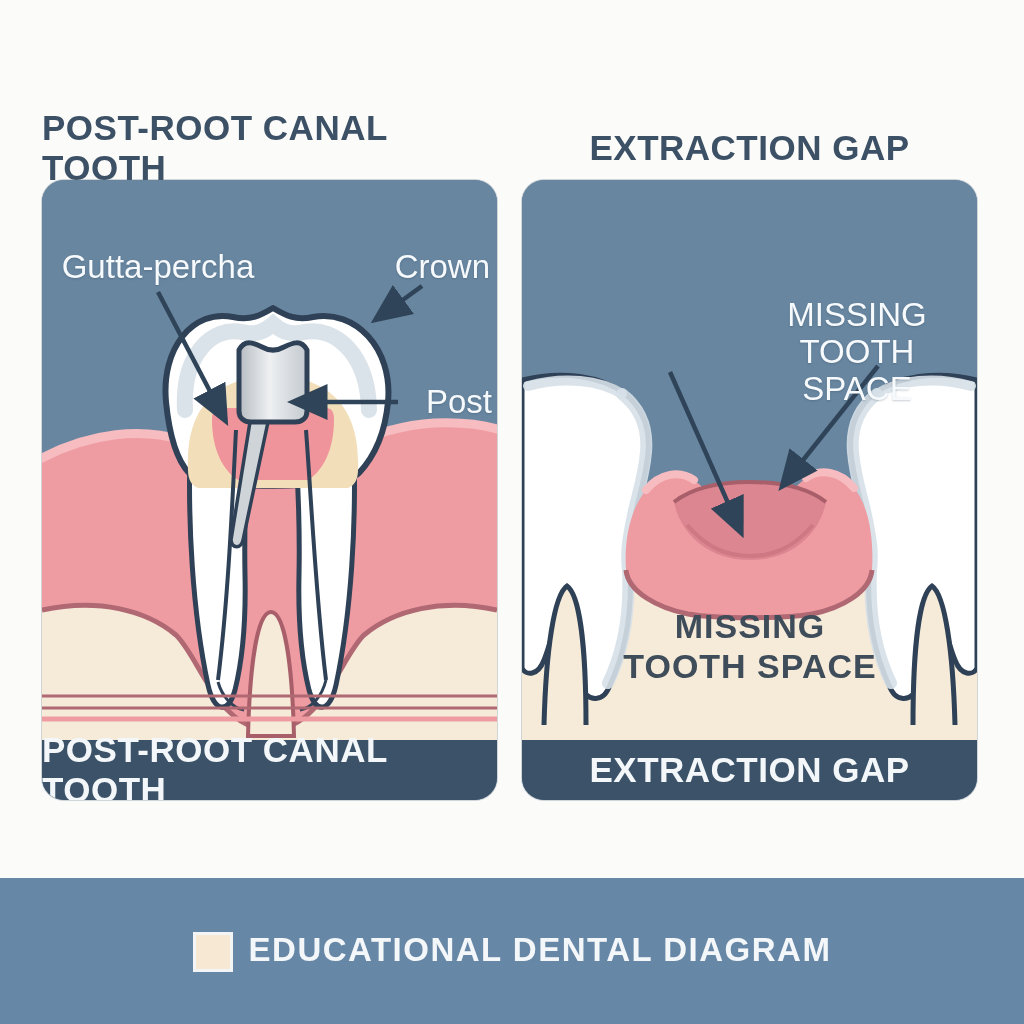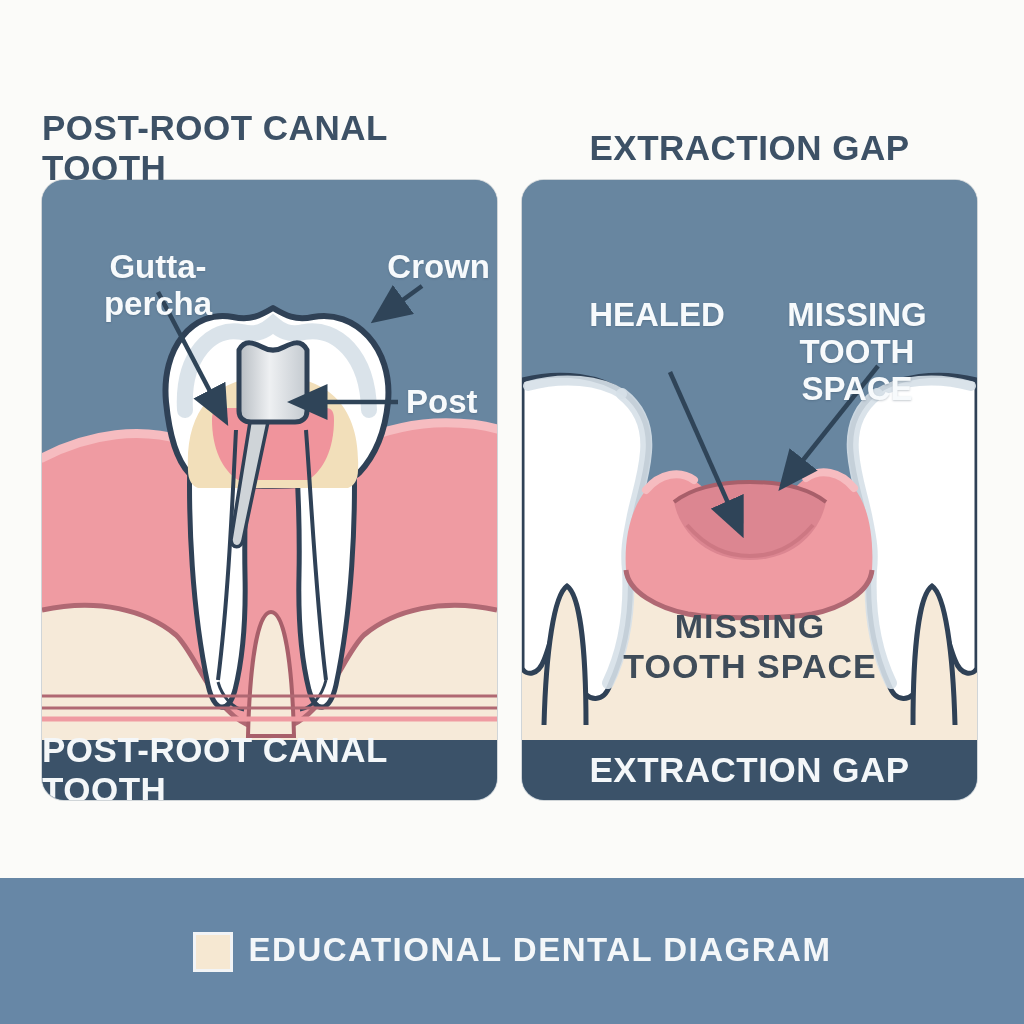--- a/index.html
+++ b/index.html
@@ -10,21 +10,21 @@
   .title.left{left:42px;width:455px;}
   .title.right{left:522px;width:455px;}
   .panel{position:absolute;top:180px;width:455px;height:620px;border-radius:22px;overflow:hidden;
          background:var(--slate,#6886a0);box-shadow:0 0 0 1px rgba(80,100,120,.25);}
   .panel.left{left:42px;}
   .panel.right{left:522px;}
   .panel svg{position:absolute;top:0;left:0;display:block;}
   .caption{position:absolute;left:0;bottom:0;width:100%;height:60px;background:var(--caption-bar,#3b5269);
            display:flex;align-items:center;justify-content:center;color:#f4f7f9;
            font-size:35px;font-weight:bold;letter-spacing:.5px;}
-  .lbl{position:absolute;color:var(--label-white,#f7fafc);font-size:33px;font-weight:700;
+  .lbl{position:absolute;color:var(--label-white,#f7fafc);font-size:33px;font-weight:400;
        text-align:center;line-height:37px;text-shadow:0 1px 2px rgba(40,60,80,.25);}
   .lbl.dark{color:var(--bone-text,#3f4c59);text-shadow:none;font-weight:700;font-size:34px;line-height:40px;letter-spacing:1px;}
   .footer{position:absolute;left:0;top:878px;width:1024px;height:146px;background:var(--slate-banner,#6787a6);
           display:flex;align-items:flex-start;justify-content:center;gap:16px;padding-top:52px;box-sizing:border-box;text-align:right;}
   .swatch{width:34px;height:34px;background:var(--swatch,#f6e8d2);border:3px solid #f2f4f6;margin-top:2px;}
   .footer-label{color:#f4f7f9;font-size:33px;font-weight:bold;letter-spacing:1.5px;line-height:40px;}
   
   .f-slate{fill:var(--slate,#6886a0);} .f-bone{fill:var(--bone,#f6ead9);}
   .f-gum{fill:var(--gum-pink,#ef9ba2);} .f-socket{fill:var(--socket-pink,#dc8691);}
   .f-dentin{fill:var(--dentin,#f2dfba);} .f-pulp{fill:var(--pulp,#f0949c);}
@@ -81,21 +81,21 @@
       <path class="s-rose2" stroke-width="3" d="M0,516 H455"></path>
       <path class="s-rose2" stroke-width="3" d="M0,528 H455"></path>
       <path stroke="#ef9ba2" stroke-width="5" d="M0,539 H455"></path>
 
       <path class="arrow" marker-end="url(#ah1)" d="M116,112 L182,238"></path>
       <path class="arrow" marker-end="url(#ah1)" d="M380,106 L336,138"></path>
       <path class="arrow" marker-end="url(#ah1)" d="M356,222 L254,222"></path>
     </svg>
     <div class="lbl" style="left:18px;top:68px;width:196px;">Gutta-percha</div>
     <div class="lbl" style="left:318px;top:68px;width:130px;text-align:right;">Crown</div>
-    <div class="lbl" style="left:364px;top:203px;width:90px;text-align:left;">Post</div>
+    <div class="lbl" style="left:384px;top:203px;width:90px;text-align:left;">Post</div>
     <div class="caption">POST-ROOT CANAL TOOTH</div>
   </div>
 
   <div class="panel right">
     <svg width="455" height="560" viewBox="0 0 455 560">
       <defs>
         <marker id="ah2" markerWidth="9" markerHeight="8" refX="7" refY="4" orient="auto">
           <path d="M0,0 L9,4 L0,8 Z" fill="#2f4458"></path>
         </marker>
       </defs>
@@ -118,21 +118,20 @@
       <path class="s-hilite" fill="none" stroke-width="8" stroke-linecap="round" d="M124,310 C138,293 158,290 172,300 M284,298 C298,288 318,291 332,308"></path>
       <path class="f-socket" d="M152,322 C170,308 195,302 228,302 C261,302 286,308 304,322 C298,352 272,380 228,380 C184,380 158,352 152,322 Z"></path>
       <path class="s-rose" fill="none" stroke-width="4" d="M152,322 C170,308 195,302 228,302 C261,302 286,308 304,322"></path>
       <path stroke="#c9747f" fill="none" stroke-width="4" opacity="0.8" d="M165,345 C185,368 205,376 228,376 C251,376 271,368 291,345"></path>
       <path class="s-rose2" fill="none" stroke-width="5" d="M104,390 C106,412 136,428 166,434 C196,439 260,439 290,434 C320,428 348,412 350,390"></path>
 
       <path class="arrow" marker-end="url(#ah2)" d="M148,192 L218,350"></path>
       <path class="arrow" marker-end="url(#ah2)" d="M356,186 L262,304"></path>
     </svg>
     <div class="lbl" style="left:40px;top:116px;width:190px;">
-      <div>HEALED</div>
     </div>
     <div class="lbl" style="left:222px;top:116px;width:226px;">
       <div>MISSING</div>
       <div>TOOTH SPACE</div>
     </div>
     <div class="lbl dark" style="left:95px;top:426px;width:266px;">
       <div>MISSING</div>
       <div>TOOTH SPACE</div>
     </div>
     <div class="caption">EXTRACTION GAP</div>

